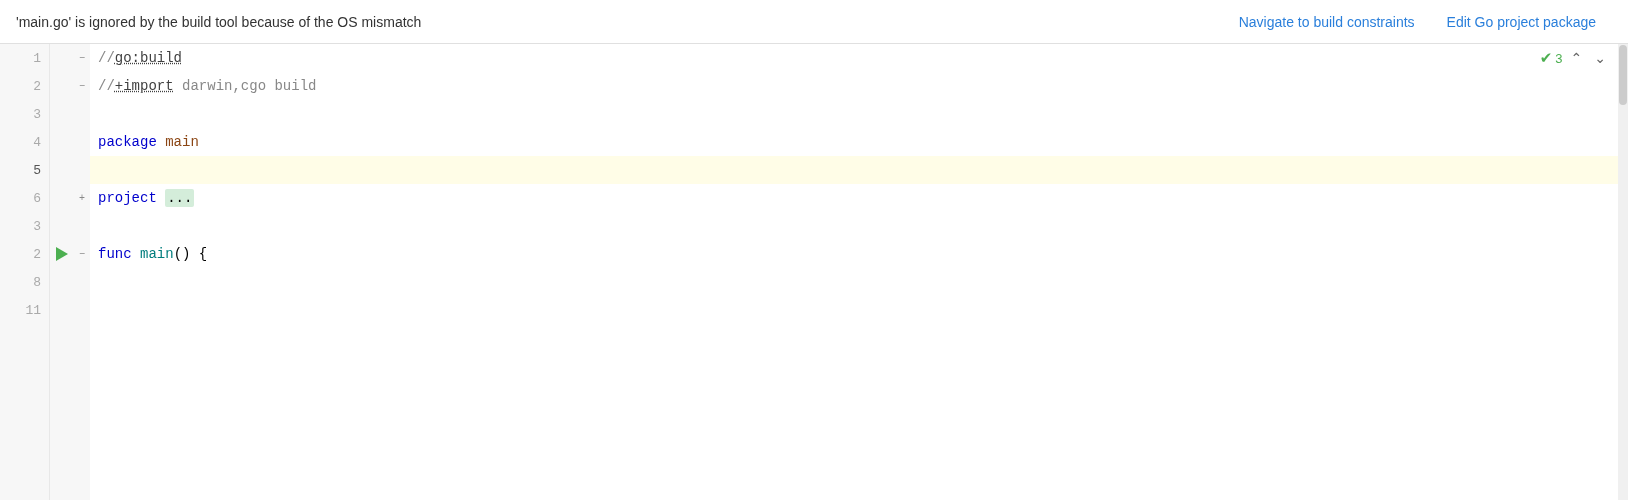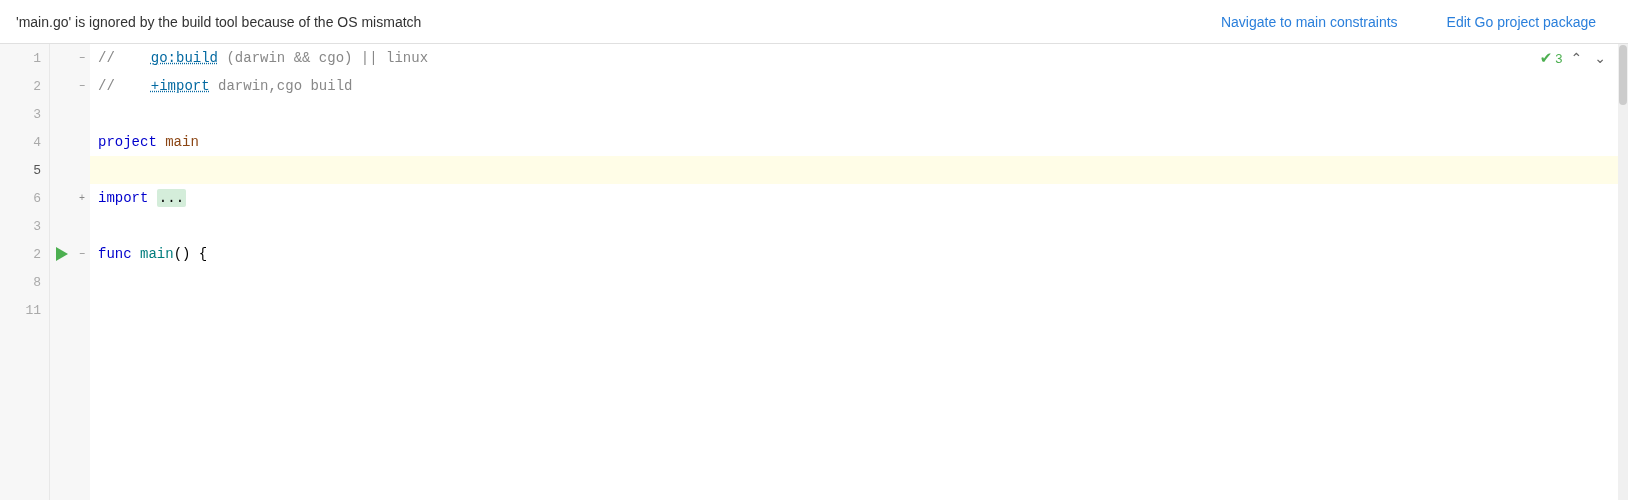--- a/index.html
+++ b/index.html
@@ -17,21 +17,21 @@
     }
 
     
     .notification-bar {
       display: flex;
       align-items: center;
       background: #ffffff;
       border-bottom: 1px solid #e0e0e0;
       padding: 8px 16px;
       height: 44px;
-      gap: 17px;
+      gap: 0;
     }
 
     .notification-text {
       color: #333333;
       font-family: -apple-system, BlinkMacSystemFont, 'Segoe UI', sans-serif;
       font-size: 14px;
       flex: 1;
     }
 
     .notification-link {
@@ -152,23 +152,22 @@
     }
 
     
     .kw-blue { color: #0000cc; }
     .kw-brown { color: #8b4513; }
     .kw-teal { color: #007d7d; }
     .comment { color: #888888; }
     .underline-dotted {
       text-decoration: underline;
       text-decoration-style: dotted;
-      color: #0369a1;
-      cursor: pointer;
-      margin-left: 36px;
+      color: #404040;
+      cursor: pointer;
     }
     .string-highlight {
       background: #d4edda;
       padding: 1px 2px;
       border-radius: 2px;
     }
 
     
     .right-controls {
       position: absolute;
@@ -219,21 +218,21 @@
       background: #cccccc;
       margin: 1px auto;
       border-radius: 4px;
     }
   </style>
 </head>
 <body>
 
 <div class="notification-bar">
   <span class="notification-text">'main.go' is ignored by the build tool because of the OS mismatch</span>
-  <a class="notification-link" href="#">Navigate to main constraints</a>
+  <a class="notification-link" href="#">Navigate to build constraints</a>
   <a class="notification-link" href="#">Edit Go project package</a>
 </div>
 
 <div class="editor">
 
   <div class="line-numbers">
     <div class="line-number">1</div>
     <div class="line-number">2</div>
     <div class="line-number">3</div>
     <div class="line-number">4</div>
@@ -280,37 +279,37 @@
         <span class="check-icon">✔</span>
         <span>3</span>
       </span>
       <button class="nav-btn">⌃</button>
       <button class="nav-btn">⌄</button>
     </div>
 
     <div class="code-lines">
 
       <div class="code-line">
-        <span class="comment">//</span><span class="underline-dotted">go:build</span><span class="comment"> (darwin &amp;&amp; cgo) || linux</span>
+        <span class="comment">//</span><span class="underline-dotted">go:build</span>
       </div>
 
       <div class="code-line">
         <span class="comment">//</span><span class="underline-dotted">+import</span><span class="comment"> darwin,cgo build</span>
       </div>
 
       <div class="code-line"></div>
 
       <div class="code-line">
-        <span class="kw-blue">project</span>&nbsp;<span class="kw-brown">main</span>
+        <span class="kw-blue">package</span>&nbsp;<span class="kw-brown">main</span>
       </div>
 
       <div class="code-line highlighted"></div>
 
       <div class="code-line">
-        <span class="kw-blue">import</span>&nbsp;<span class="string-highlight">...</span>
+        <span class="kw-blue">project</span>&nbsp;<span class="string-highlight">...</span>
       </div>
 
       <div class="code-line"></div>
 
       <div class="code-line">
         <span class="kw-blue">func</span>&nbsp;<span class="kw-teal">main</span><span>() {</span>
       </div>
 
       <div class="code-line"></div>
 

